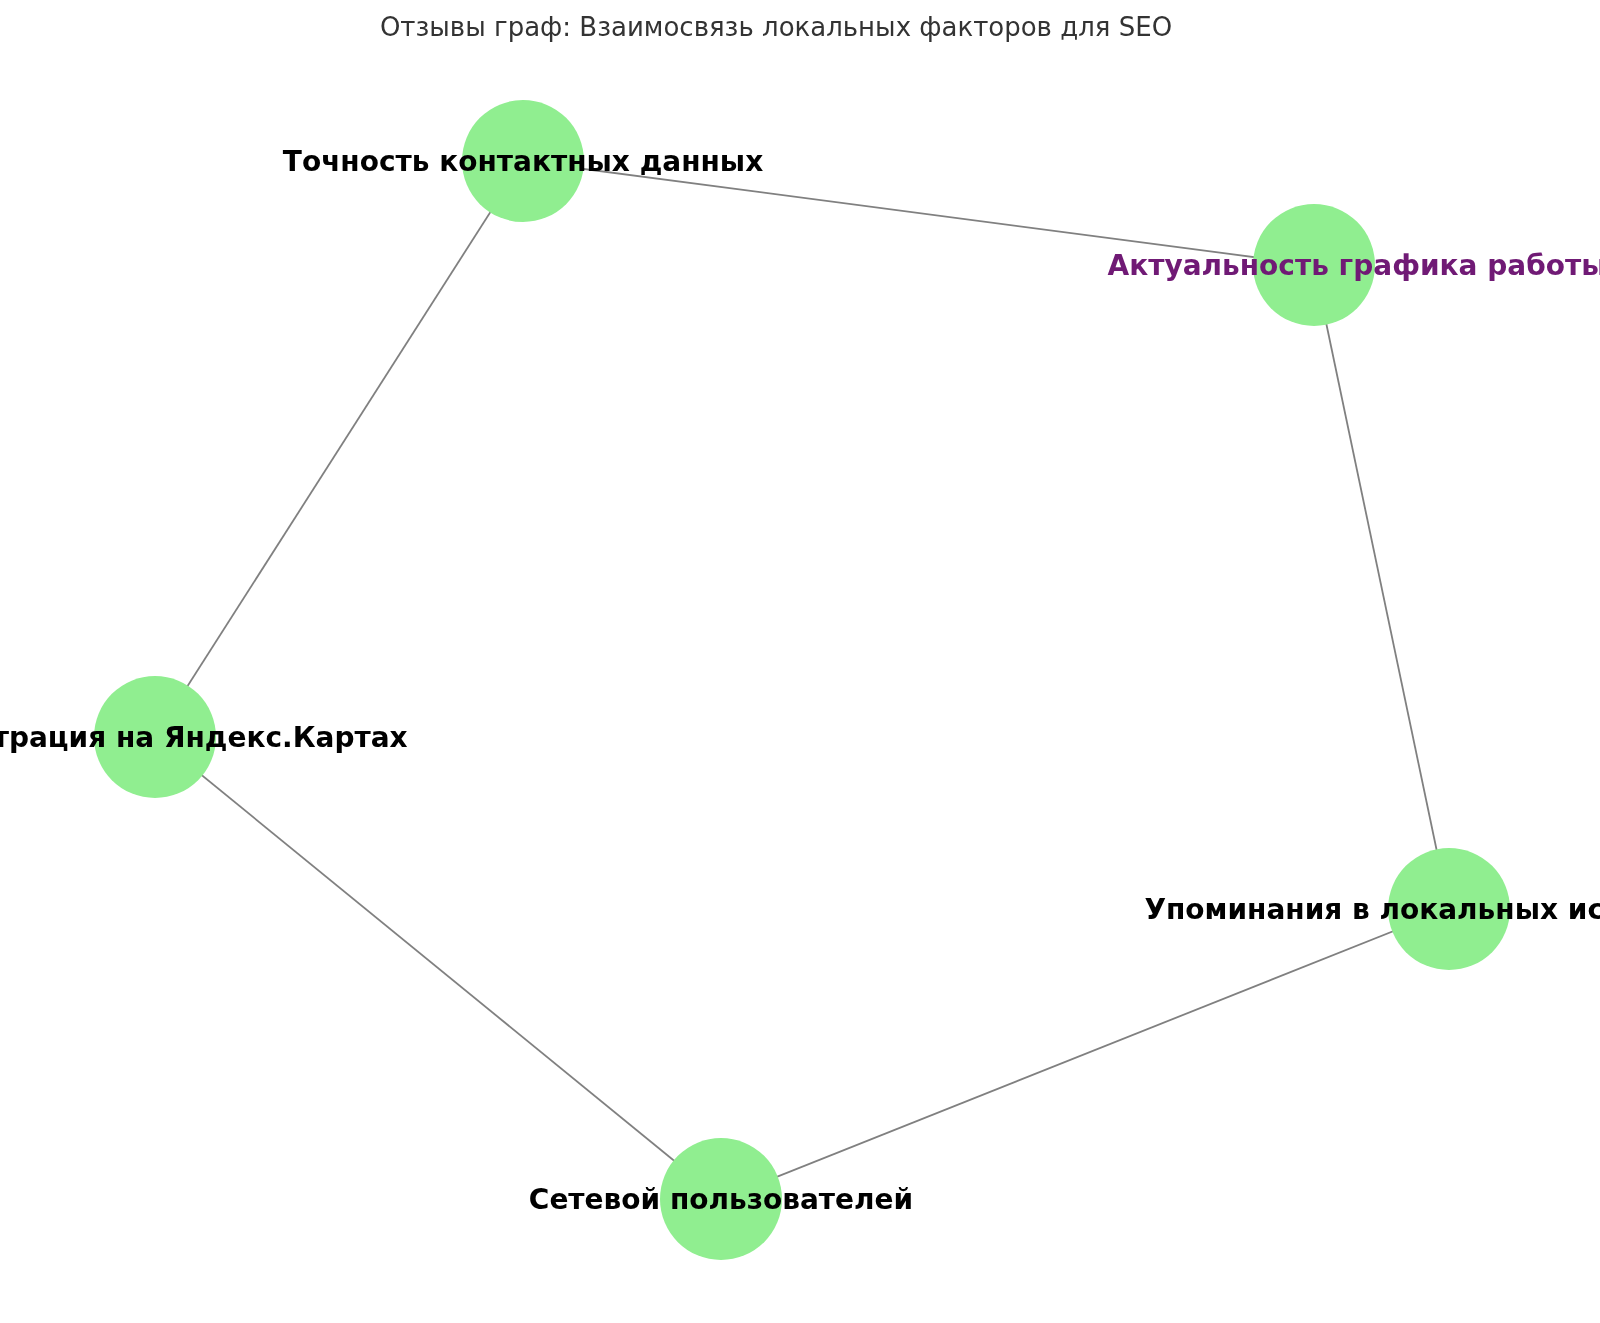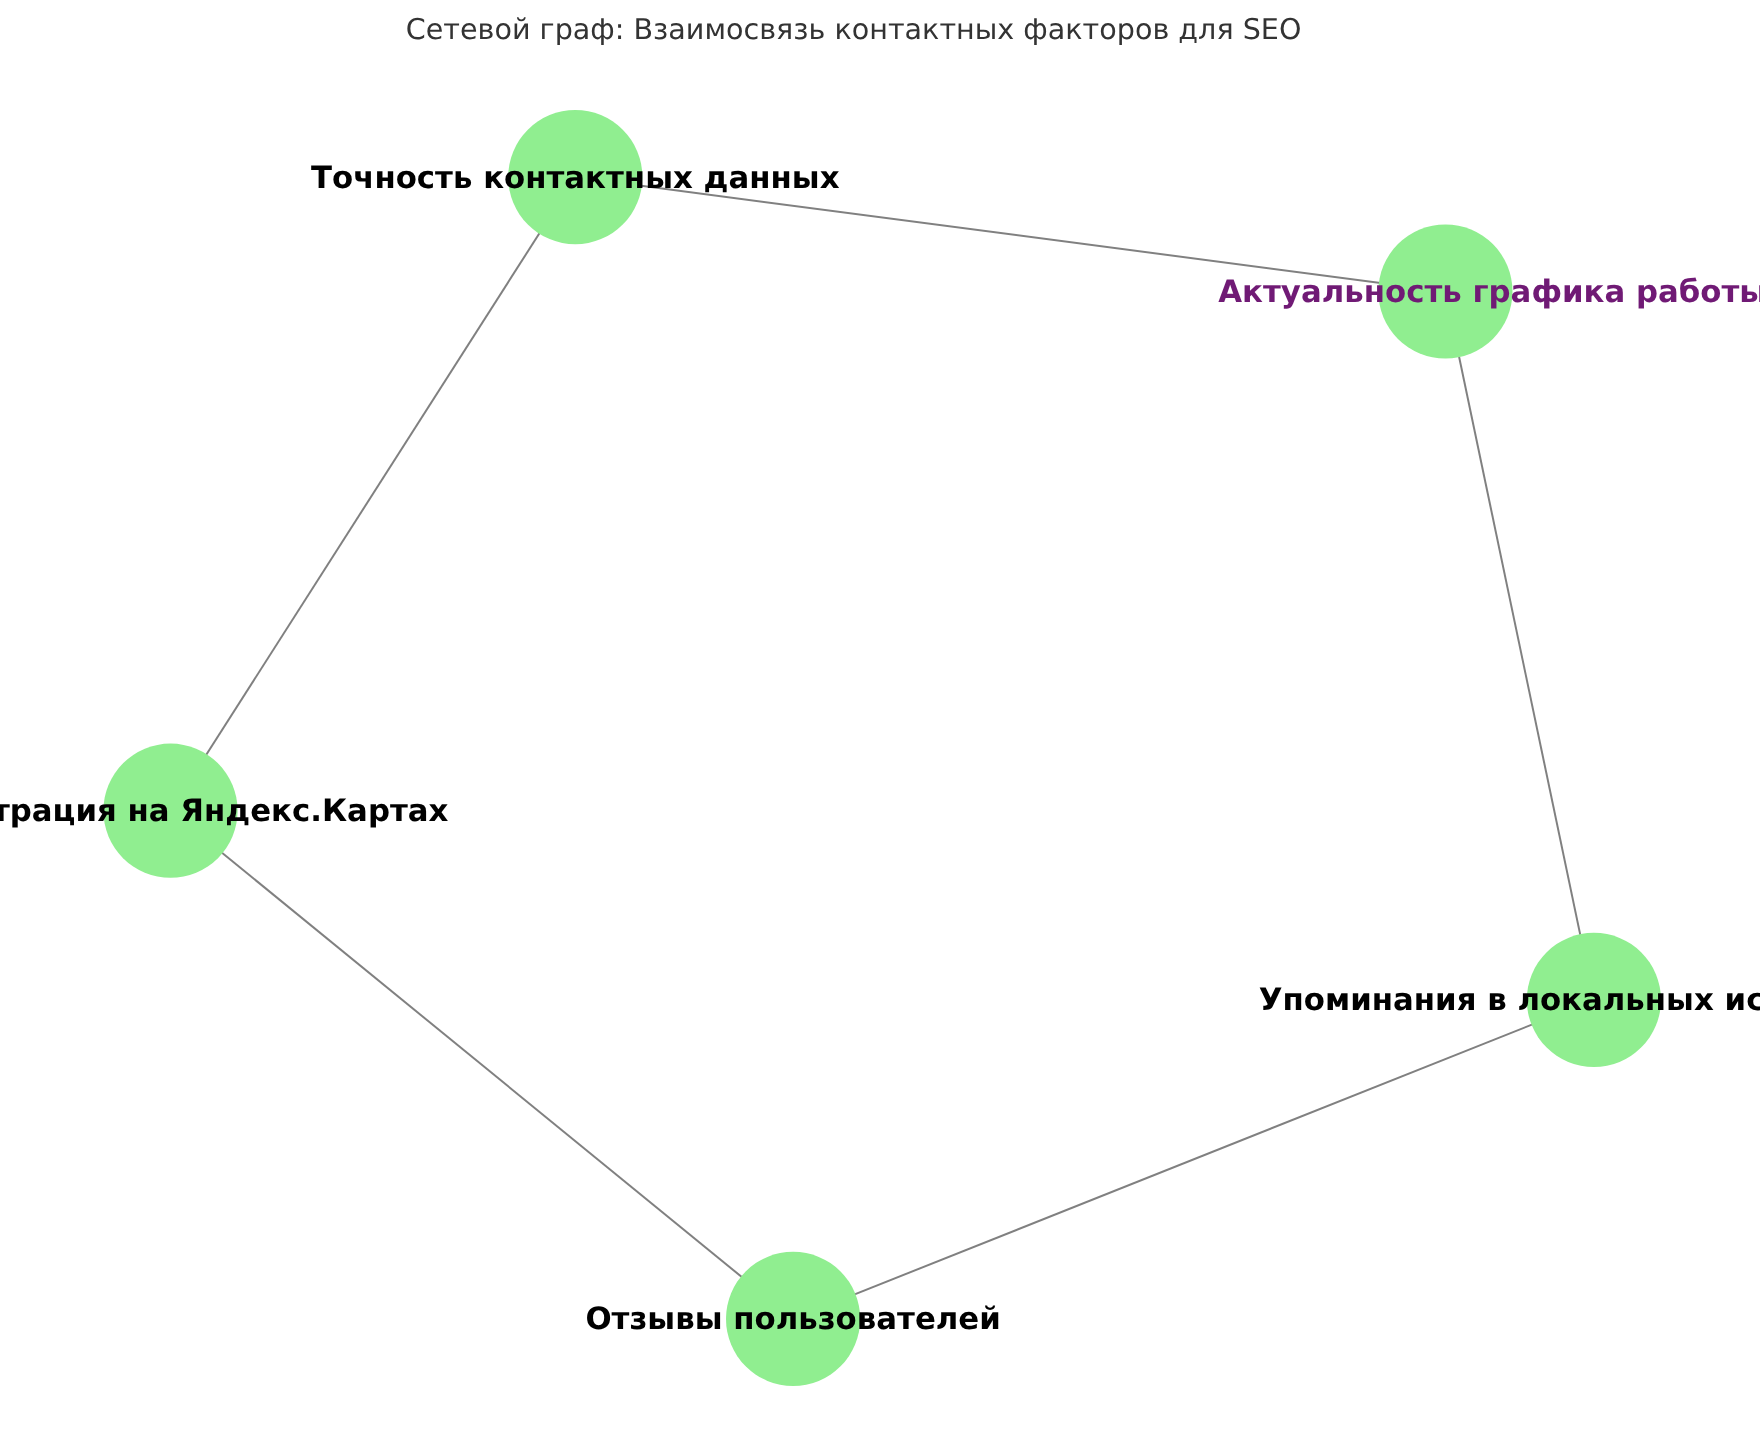--- a/index.html
+++ b/index.html
@@ -49,21 +49,21 @@
       <line x1="1314" y1="265" x2="1449" y2="909" stroke="#808080" stroke-width="1.8"></line>
       <line x1="1449" y1="909" x2="721" y2="1199" stroke="#808080" stroke-width="1.8"></line>
       <line x1="721" y1="1199" x2="155" y2="737" stroke="#808080" stroke-width="1.8"></line>
       <line x1="155" y1="737" x2="523" y2="161" stroke="#808080" stroke-width="1.8"></line>
       <circle cx="523" cy="161" r="61" fill="#90EE90"></circle>
       <circle cx="1314" cy="265" r="61" fill="#90EE90"></circle>
       <circle cx="1449" cy="909" r="61" fill="#90EE90"></circle>
       <circle cx="721" cy="1199" r="61" fill="#90EE90"></circle>
       <circle cx="155" cy="737" r="61" fill="#90EE90"></circle>
     </svg>
-  <div class="chart-title">Сетевой граф: Взаимосвязь контактных факторов для SEO</div>
+  <div class="chart-title">Отзывы граф: Взаимосвязь локальных факторов для SEO</div>
   <div id="labels-layer">
       <div class="node-label" style="left: 523px; top: 161px; color: rgb(0, 0, 0);">Точность контактных данных</div>
       <div class="node-label" style="left: 1314px; top: 265px; color: #701a75; margin-left: 43px;">Актуальность графика работы</div>
       <div class="node-label" style="left: 1449px; top: 909px; color: rgb(0, 0, 0);">Упоминания в локальных источниках</div>
-      <div class="node-label" style="left: 721px; top: 1199px; color: rgb(0, 0, 0);">Отзывы пользователей</div>
+      <div class="node-label" style="left: 721px; top: 1199px; color: rgb(0, 0, 0);">Сетевой пользователей</div>
       <div class="node-label" style="left: 155px; top: 737px; color: rgb(0, 0, 0);">Регистрация на Яндекс.Картах</div>
     </div>
 </div>
 
 </body></html>

